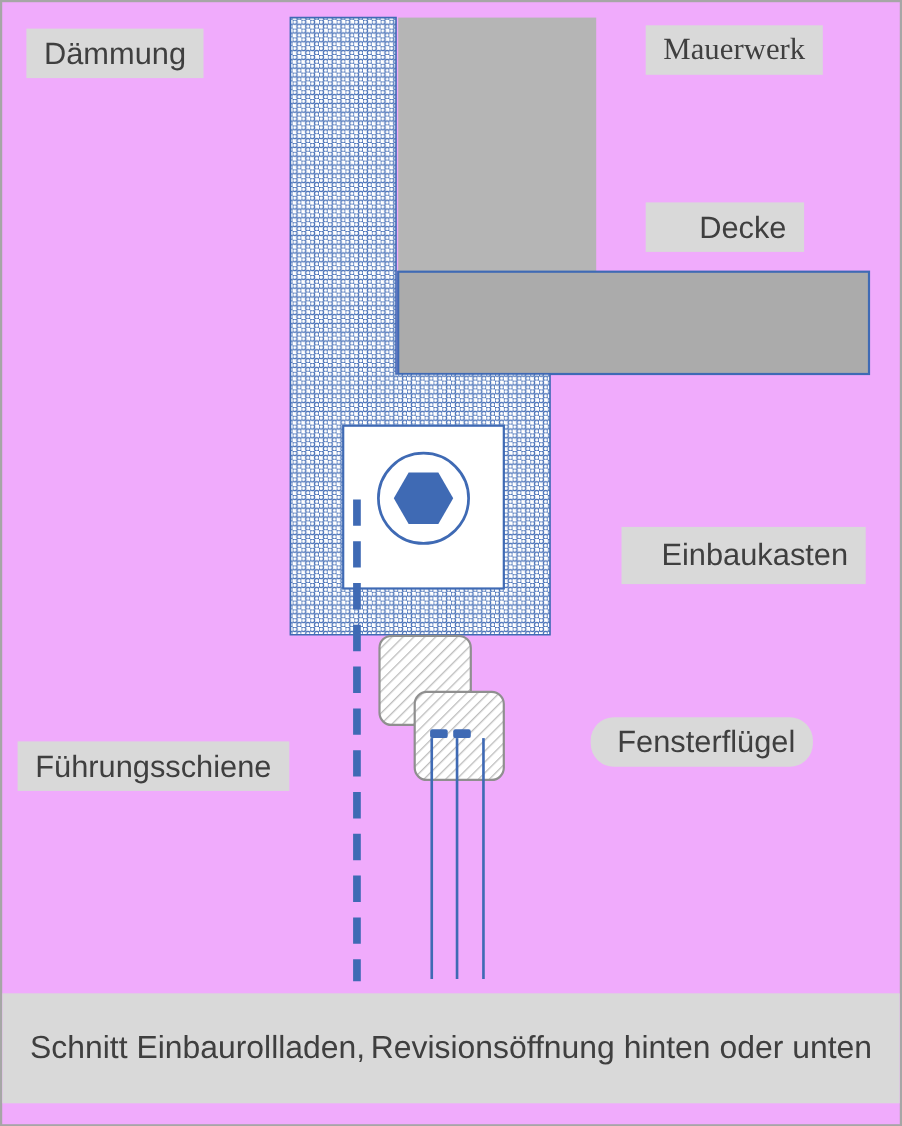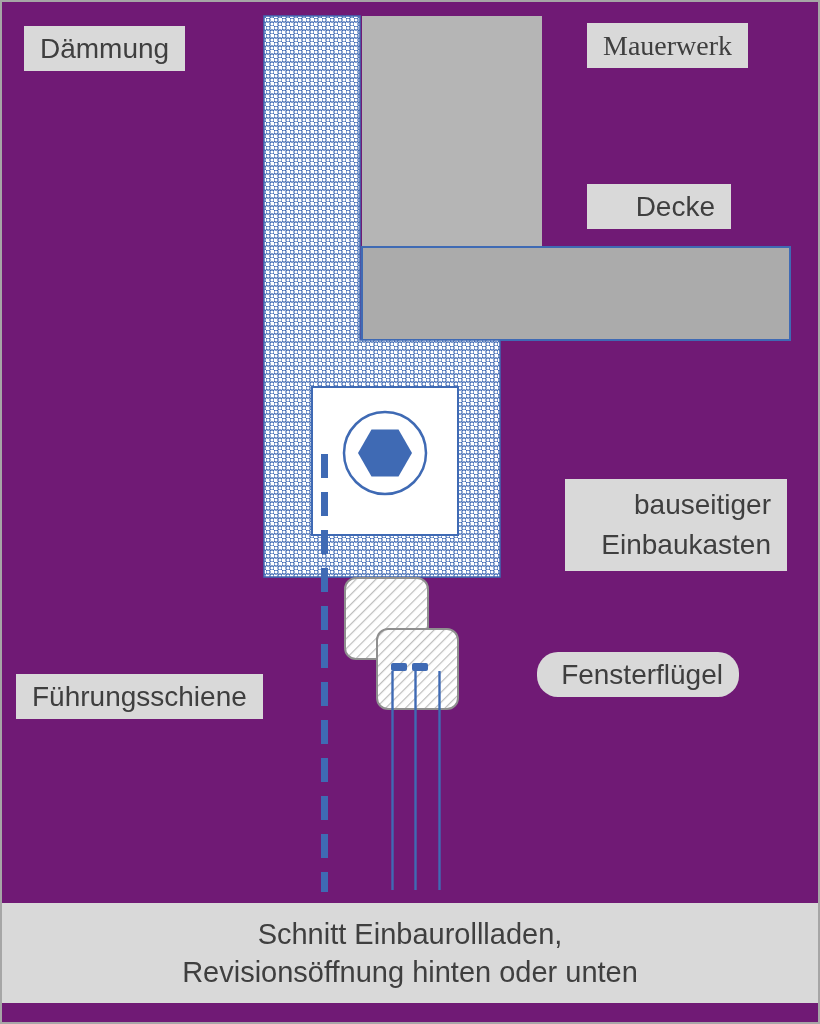--- a/index.html
+++ b/index.html
@@ -11,21 +11,21 @@
     --hatch-border:#8f8f8f;
     --text:#3f3f3f;
     --page-border:#a6a6a6;
   }
   html,body{margin:0;padding:0;background:#fff;}
   .page{
     position:relative;
     width:820px;height:1024px;
     box-sizing:border-box;
     border:2px solid var(--page-border);
-    background:#701a75;
+    background:#f0abfc;
     overflow:hidden;
     font-family:"Liberation Sans", sans-serif;
   }
   .drawing{position:absolute;left:0;top:0;}
   
   .f-white{fill:#ffffff;}
   .f-blue{fill:var(--blue);}
   .s-blue{stroke:var(--blue);}
   .masonry{fill:var(--masonry-gray);}
   .ceiling{fill:var(--ceiling-gray);stroke:var(--blue);stroke-width:2;}
@@ -50,21 +50,21 @@
   .lbl-decke{left:585px;top:182px;width:112px;}
   .lbl-einbaukasten{left:563px;top:477px;width:190px;padding:6px 16px;line-height:40px;}
   .lbl-fuehrung{left:14px;top:672px;}
   .lbl-fenster{left:535px;top:650px;width:170px;border-radius:21px;}
   .lbl-einbaukasten span{display:block;}
   .caption{
     position:absolute;left:0;right:0;top:901px;height:100px;
     background:var(--label-bg);
     color:var(--text);
     font-size:29px;
-    display:flex;flex-direction:column;justify-content:center;align-items:center;
+    display:flex;flex-direction:row;justify-content:center;align-items:center;
     gap:5px;
   }
 </style>
 </head>
 <body>
 
 <div class="page">
 
   <svg class="drawing" width="816" height="1020" viewBox="0 0 816 1020" xmlns="http://www.w3.org/2000/svg">
     <defs>
@@ -103,21 +103,20 @@
     <line class="rail" x1="322.5" y1="452" x2="322.5" y2="890"></line>
   </svg>
 
   <div class="lbl lbl-daemmung">Dämmung</div>
 
   <div class="lbl lbl-mauerwerk">Mauerwerk</div>
 
   <div class="lbl lbl-decke center">Decke</div>
 
   <div class="lbl lbl-einbaukasten center">
-    <span>bauseitiger</span>
     <span>Einbaukasten</span>
   </div>
 
   <div class="lbl lbl-fuehrung">Führungsschiene</div>
 
   <div class="lbl lbl-fenster center">Fensterflügel</div>
 
   <div class="caption">
     <span>Schnitt Einbaurollladen,</span>
     <span>Revisionsöffnung hinten oder unten</span>

